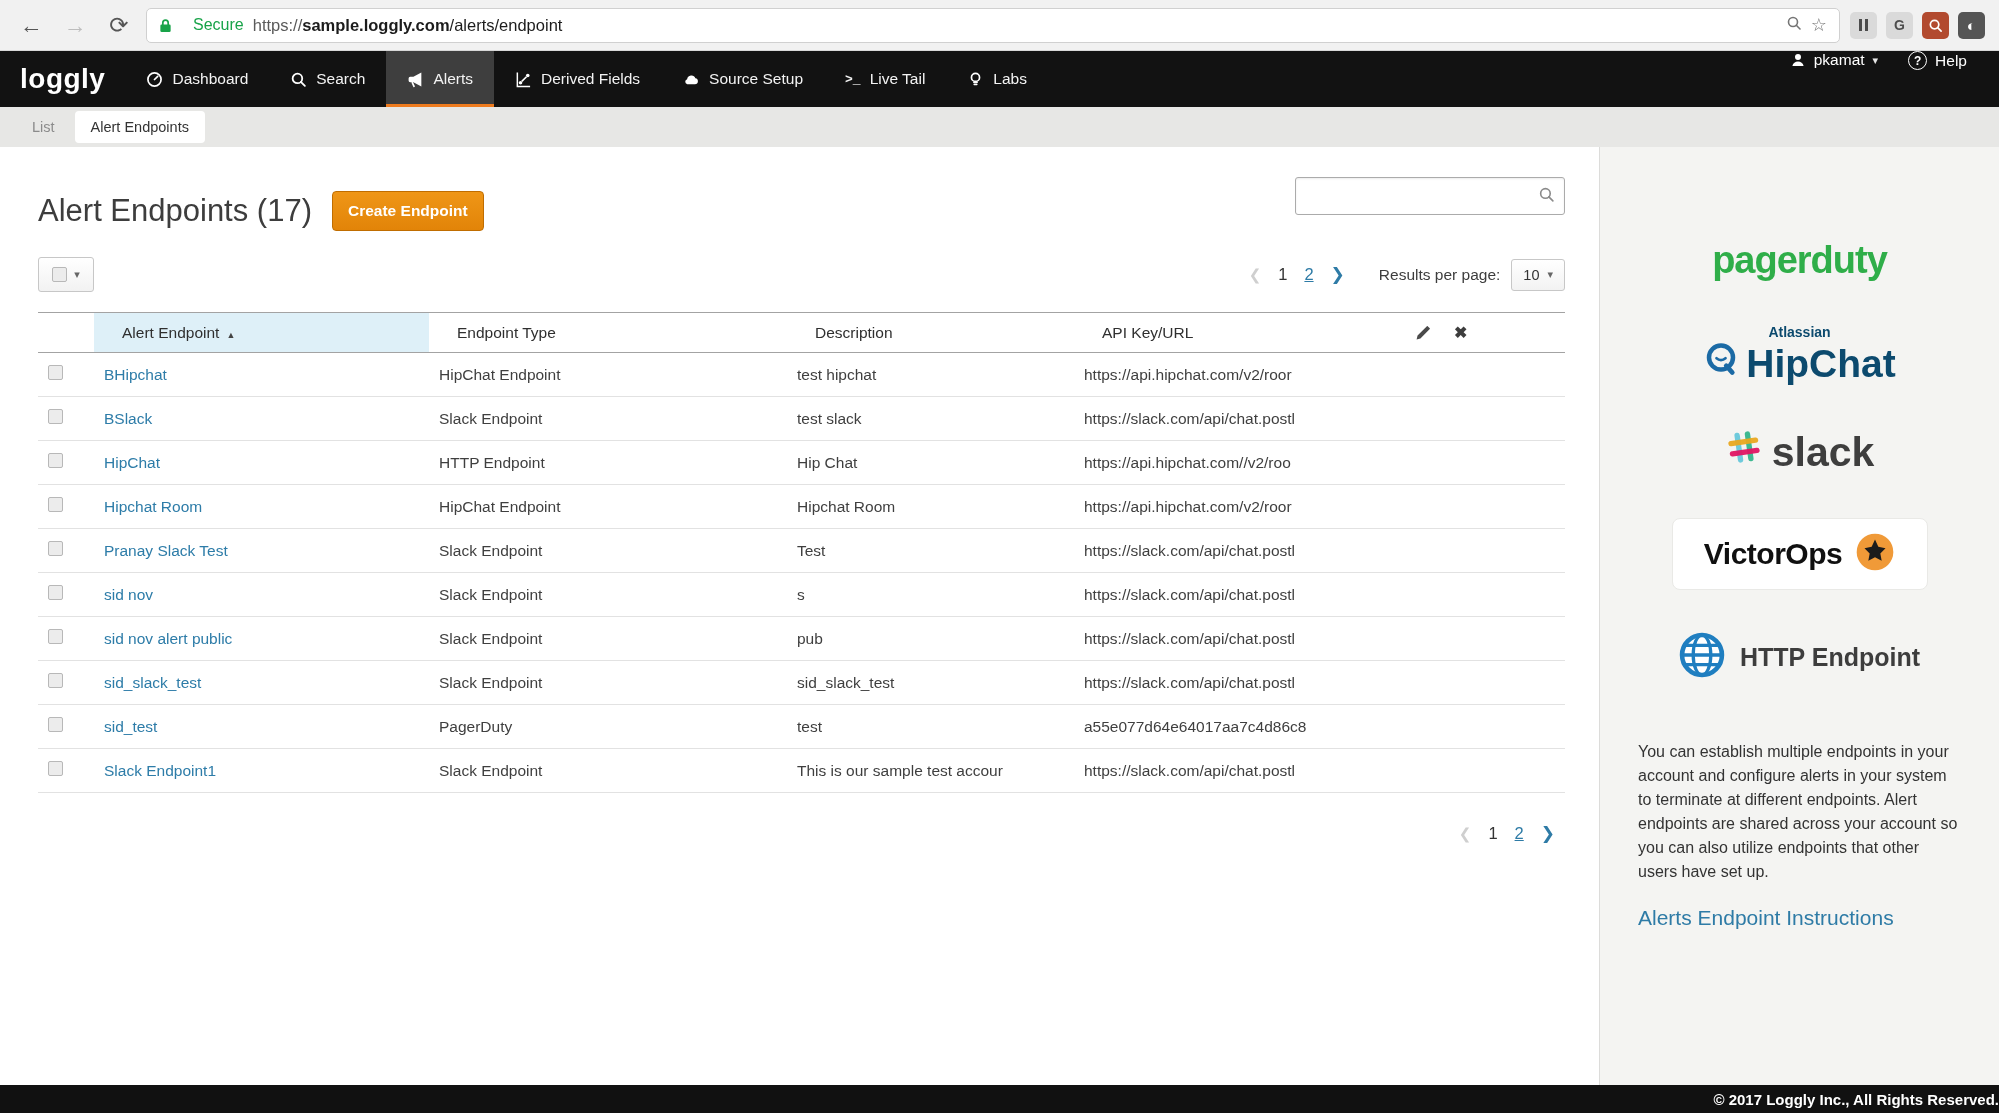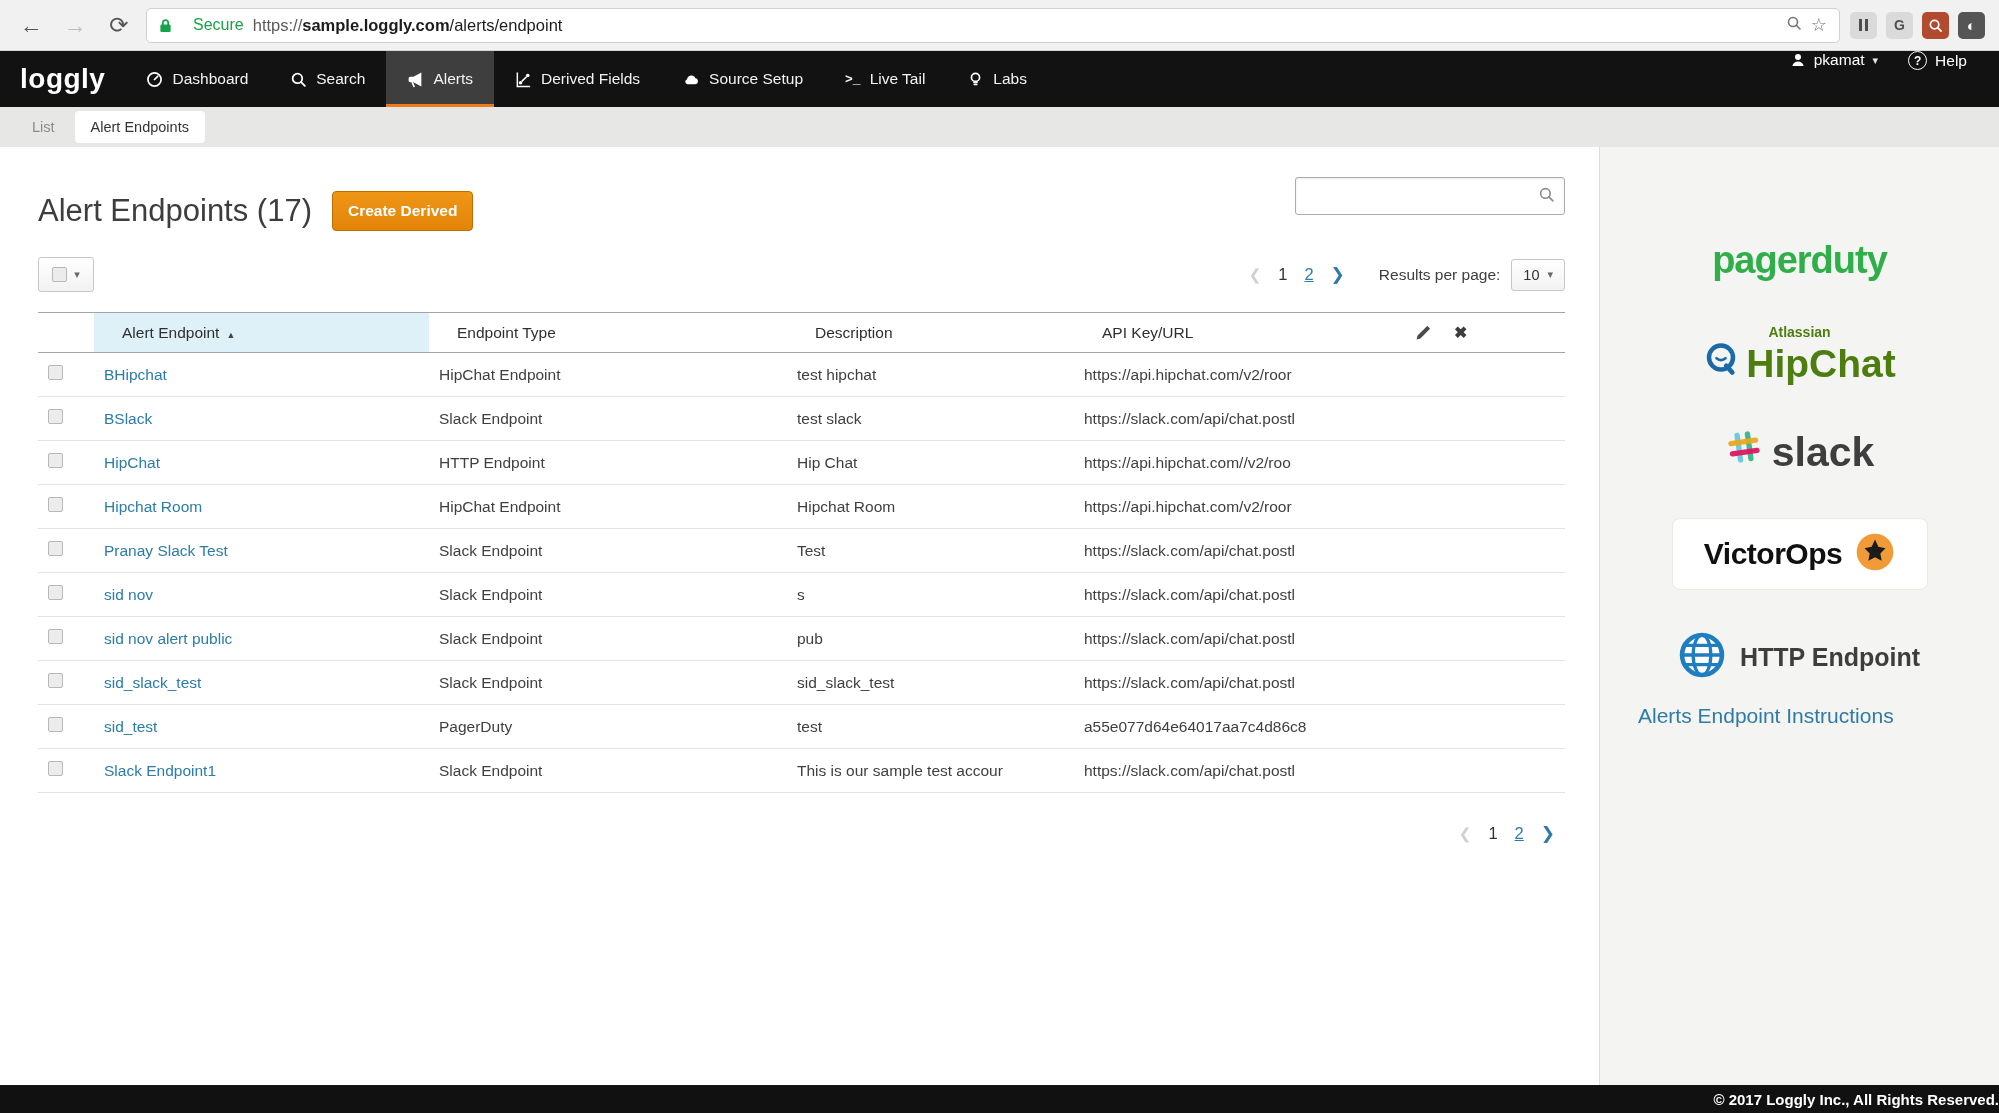--- a/index.html
+++ b/index.html
@@ -76,21 +76,21 @@
   .del-x { font-size:16px; color:#3d3d3d; font-weight:bold; cursor:pointer; }
   .pencil { cursor:pointer; display:flex; }
   tbody td { padding:12px 10px; border-bottom:1px solid #e2e2e2; white-space:nowrap; overflow:hidden; }
   tbody a { color:#2d7ca8; text-decoration:none; cursor:pointer; }
   .pagination-bottom { display:flex; justify-content:flex-end; margin-top:30px; padding-right:10px; }
 
   
   .sidebar { width:400px; flex:0 0 auto; background:#f4f4f2; border-left:1px solid #dcdcda; display:flex; flex-direction:column; align-items:center; padding-top:92px; }
   .logo-stack { display:flex; flex-direction:column; align-items:center; gap:42px; }
   .pagerduty { color:#2fae49; font-size:38px; font-weight:bold; letter-spacing:-1px; }
-  .hipchat-wrap { display:flex; flex-direction:column; align-items:center; gap:1px; color:#4d7c0f; }
+  .hipchat-wrap { display:flex; flex-direction:column; align-items:center; gap:1px; color:#0c4a6e; }
   .atlassian { font-size:14px; font-weight:bold; }
   .hipchat-main { display:flex; align-items:center; gap:7px; font-size:39px; font-weight:bold; }
   .slack-wrap { display:flex; align-items:center; gap:9px; font-size:41px; font-weight:bold; color:#3e3e3e; }
   .victorops { background:#fff; border:1px solid #e9e9e6; border-radius:8px; width:256px; height:72px; display:flex; align-items:center; justify-content:center; gap:13px; }
   .vo-text { font-size:30px; font-weight:bold; color:#101010; letter-spacing:-0.5px; }
   .http-wrap { display:flex; align-items:center; gap:15px; }
   .http-text { font-size:25px; font-weight:bold; color:#3d3d3d; }
   .sidebar-text { margin-top:58px; padding:0 38px; font-size:16px; line-height:1.5; color:#333; }
   .sidebar-link { display:block; margin-top:22px; padding:0 38px; align-self:flex-start; color:#2e7ba6; font-size:21px; text-decoration:none; cursor:pointer; }
 
@@ -235,21 +235,21 @@
     <div class="search-box">
       <input type="text" value="" style="">
       <span><svg width="17" height="17" viewBox="0 0 16 16">
             <circle cx="7" cy="7" r="4.5" fill="none" stroke="#8a8a8a" stroke-width="1.5"></circle>
             <line x1="10.2" y1="10.2" x2="14" y2="14" stroke="#8a8a8a" stroke-width="1.5" stroke-linecap="round"></line>
           </svg></span>
     </div>
 
     <div class="title-row">
       <h1>Alert Endpoints (17)</h1>
-      <button class="create-btn">Create Derived</button>
+      <button class="create-btn">Create Endpoint</button>
     </div>
 
     <div class="toolbar">
       <div class="select-btn">
         <span class="cb"></span>
         <span class="small-caret">▾</span>
       </div>
       <div class="toolbar-right">
         <div class="pagination">
           <span class="chev">❮</span>
@@ -418,19 +418,20 @@
       <div class="http-wrap">
         <span><svg width="46" height="46" viewBox="0 0 24 24">
               <circle cx="12" cy="12" r="10.4" fill="#fff" stroke="#1f7ec0" stroke-width="2.4"></circle>
               <ellipse cx="12" cy="12" rx="4.6" ry="10.4" fill="none" stroke="#1f7ec0" stroke-width="1.7"></ellipse>
               <path d="M1.8 12h20.4M3.4 7h17.2M3.4 17h17.2" stroke="#1f7ec0" stroke-width="1.7" fill="none"></path>
             </svg></span>
         <span class="http-text">HTTP Endpoint</span>
       </div>
     </div>
 
+    <p class="sidebar-text">You can establish multiple endpoints in your account and configure alerts in your system to terminate at different endpoints. Alert endpoints are shared across your account so you can also utilize endpoints that other users have set up.</p>
     <a class="sidebar-link">Alerts Endpoint Instructions</a>
   </div>
 </div>
 
 <div class="footer">
   <span>© 2017 Loggly Inc., All Rights Reserved.</span>
 </div>
 
 </body></html>

